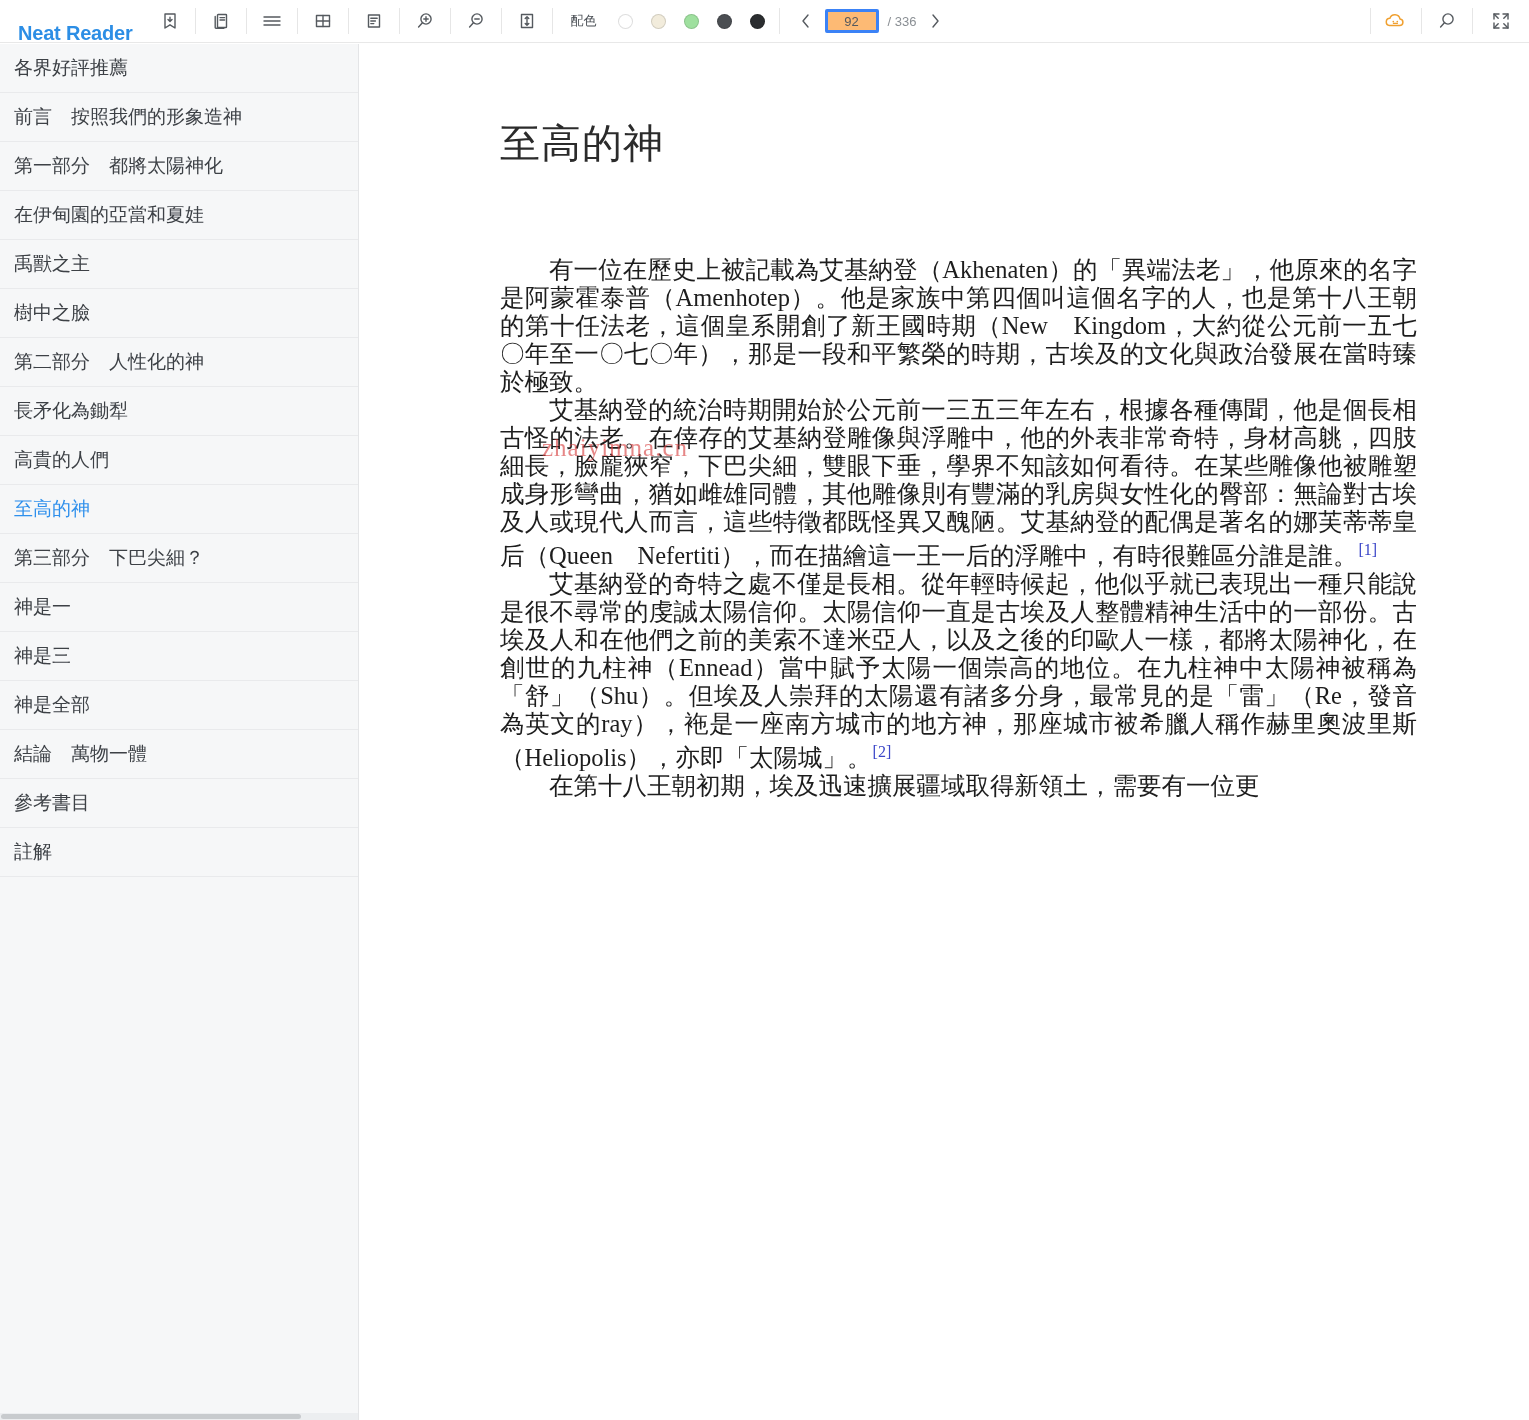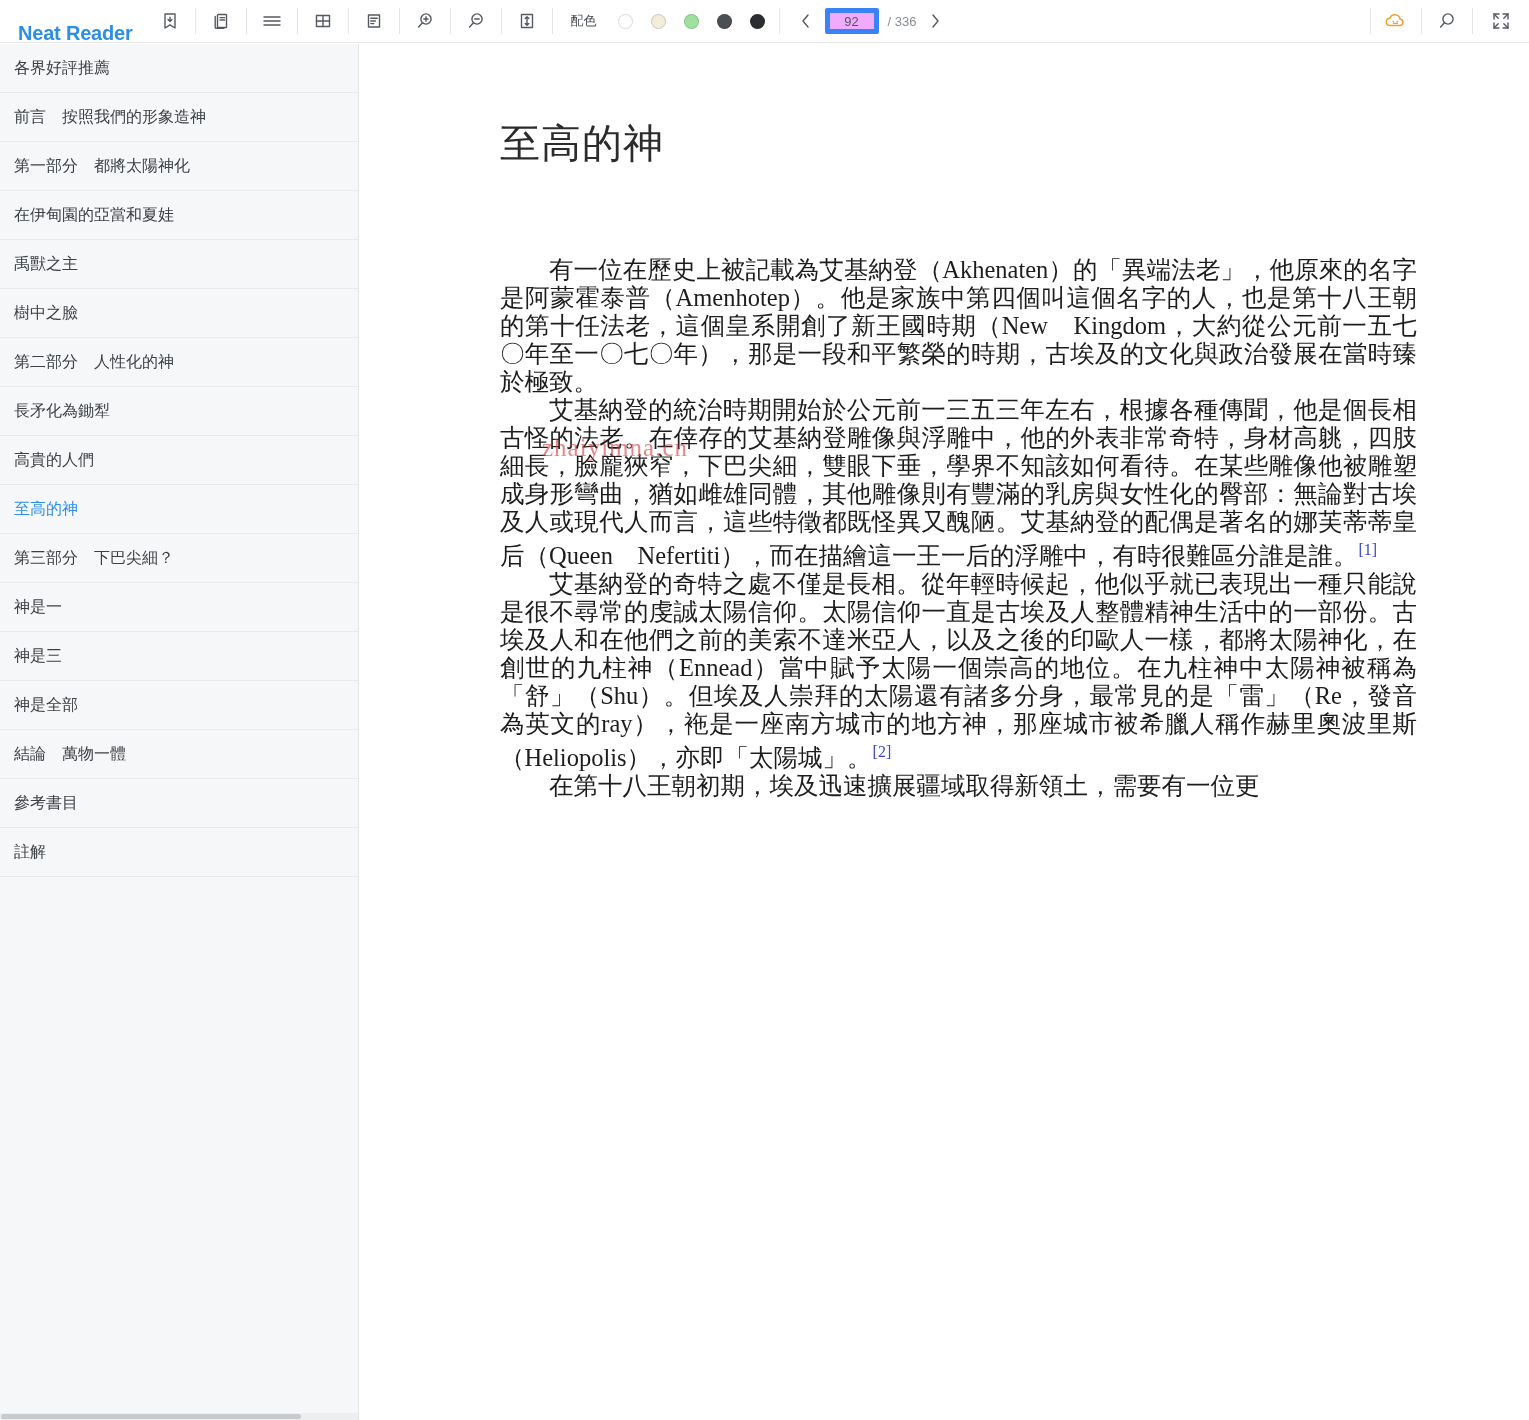--- a/index.html
+++ b/index.html
@@ -57,24 +57,24 @@
   #pager {
     display: flex; align-items: center; height: 43px;
     padding: 0 16px; gap: 9px;
   }
   .pg-arrow {
     width: 20px; height: 26px; display: flex;
     align-items: center; justify-content: center; cursor: pointer;
   }
   #page-input {
     width: 54px; height: 24px;
-    border: 5px solid #3b82f6; border-radius: 2px;
+    border: 3px solid #3b82f6; border-radius: 2px;
     text-align: center; font-size: 13px; color: #55595e;
     font-family: "Liberation Sans", sans-serif;
-    background: #f0abfc; outline: none; padding: 8px;
+    background: #fdba74; outline: none; padding: 8px;
   }
   #page-total {
     font-size: 13px; color: #8a8f94;
     font-family: "Liberation Sans", sans-serif;
     white-space: nowrap;
   }
 
   .tb-spacer { flex: 1 1 auto; }
 
   
@@ -83,21 +83,21 @@
     width: 359px; height: 1376px;
     background: #f6f7f8;
     border-right: 1px solid #e4e5e7;
     overflow: hidden;
   }
   #toc { padding: 0; margin: 0; list-style: none; }
   .toc-item {
     height: 49px; display: flex; align-items: center;
     padding: 0 20px 0 14px;
     border-bottom: 1px solid #e9eaec;
-    font-size: 16px; color: #3d4146;
+    font-size: 19px; color: #3d4146;
     font-family: "Liberation Sans", sans-serif;
     cursor: pointer; white-space: nowrap; overflow: hidden;
   }
   .toc-item.active { color: #2f90ec; }
 
   
   #sb-scroll {
     position: absolute; left: 0; bottom: 0;
     width: 359px; height: 7px; background: #eceef0;
   }

